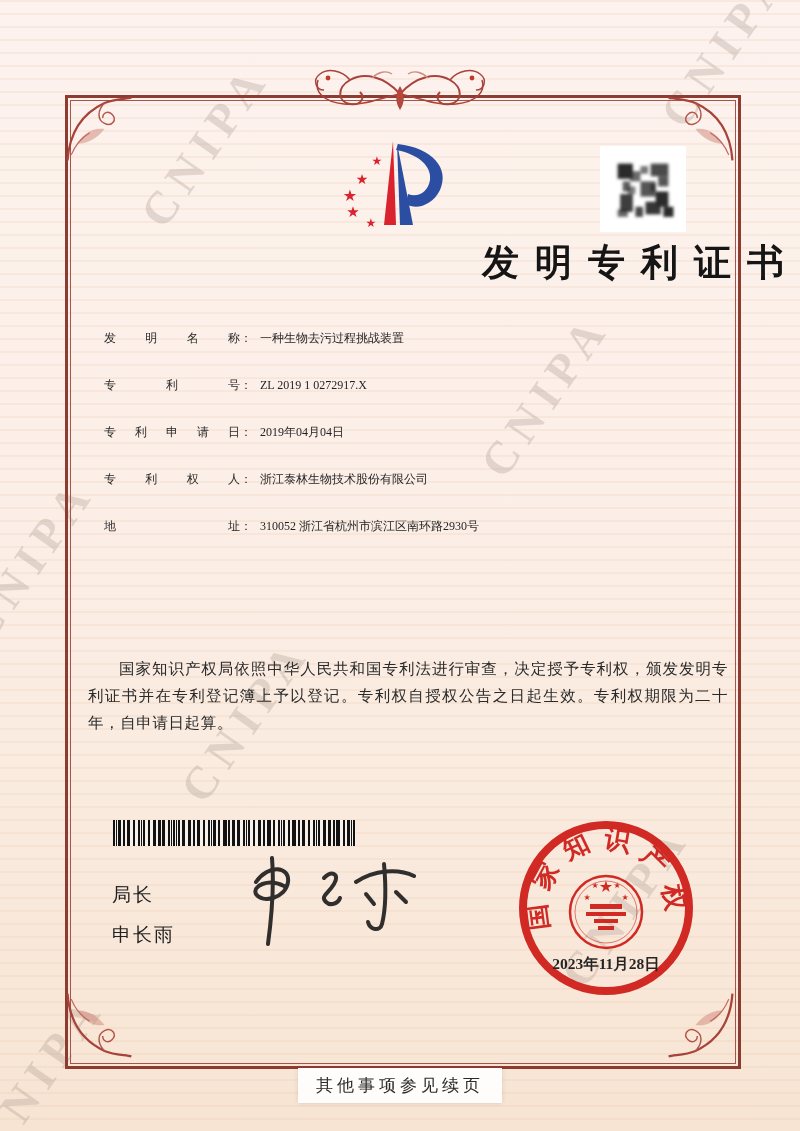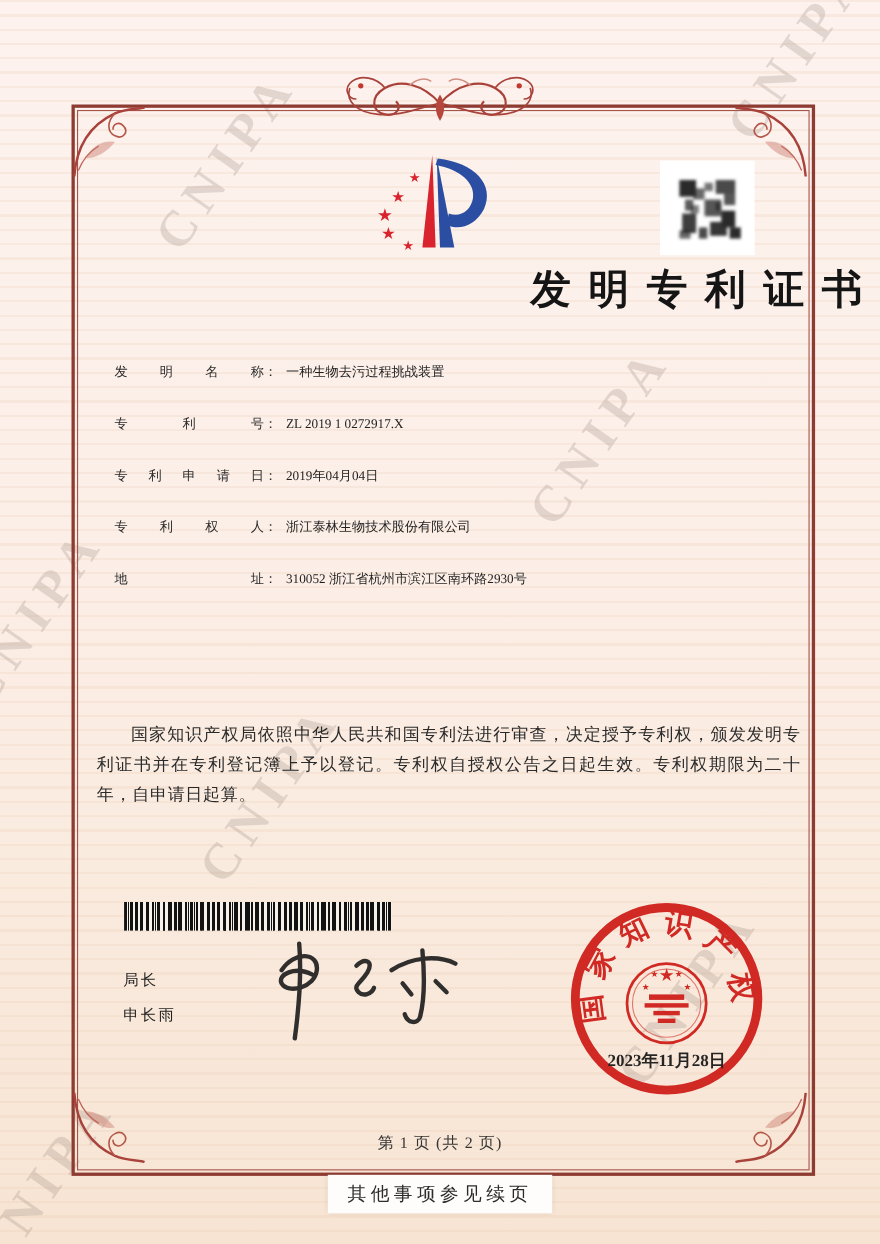--- a/index.html
+++ b/index.html
@@ -62,21 +62,21 @@
     position:absolute;left:113px;top:820px;width:243px;height:26px;z-index:4;
     background-color:#f8f1e9;
     background-image:
       repeating-linear-gradient(90deg,#121212 0 2px,transparent 2px 5px),
       repeating-linear-gradient(90deg,#121212 0 1px,transparent 1px 7px),
       repeating-linear-gradient(90deg,transparent 0 3px,#121212 3px 4px,transparent 4px 11px);
   }
   .signer{
     position:absolute;left:112px;top:882px;z-index:4;
     font-family:"Liberation Sans","DejaVu Sans",sans-serif;
-    font-size:14px;letter-spacing:2px;color:#222;font-weight:500;
+    font-size:19px;letter-spacing:2px;color:#222;font-weight:500;
   }
   .signer div{margin-bottom:14px;}
   .signature{position:absolute;left:228px;top:852px;z-index:4;}
   .seal{position:absolute;left:514px;top:816px;z-index:5;opacity:0.95;}
   .page-info{
     position:absolute;left:0;top:1030px;width:800px;z-index:4;
     text-align:center;font-size:14.5px;color:#333;letter-spacing:1px;
   }
   .note-box{
     position:absolute;left:50%;top:1068px;transform:translateX(-50%);z-index:4;
@@ -236,19 +236,18 @@
       <text x="103" y="72" font-size="8" text-anchor="middle">★</text>
       <text x="111" y="84" font-size="8" text-anchor="middle">★</text>
       <rect x="76" y="88" width="32" height="5"></rect>
       <rect x="72" y="96" width="40" height="4"></rect>
       <rect x="80" y="103" width="24" height="4"></rect>
       <rect x="84" y="110" width="16" height="4"></rect>
     </g>
     <text x="92" y="153" font-size="15.5" font-weight="bold" fill="#1a1a1a" text-anchor="middle" font-family="Liberation Serif,serif">2023年11月28日</text>
   </svg>
 
-  <div class="page-info">第 1 页 (共 2 页)</div>
 
   <div class="note-box">
     <span class="note-text">其他事项参见续页</span>
   </div>
 
 </div>
 
 </body></html>

